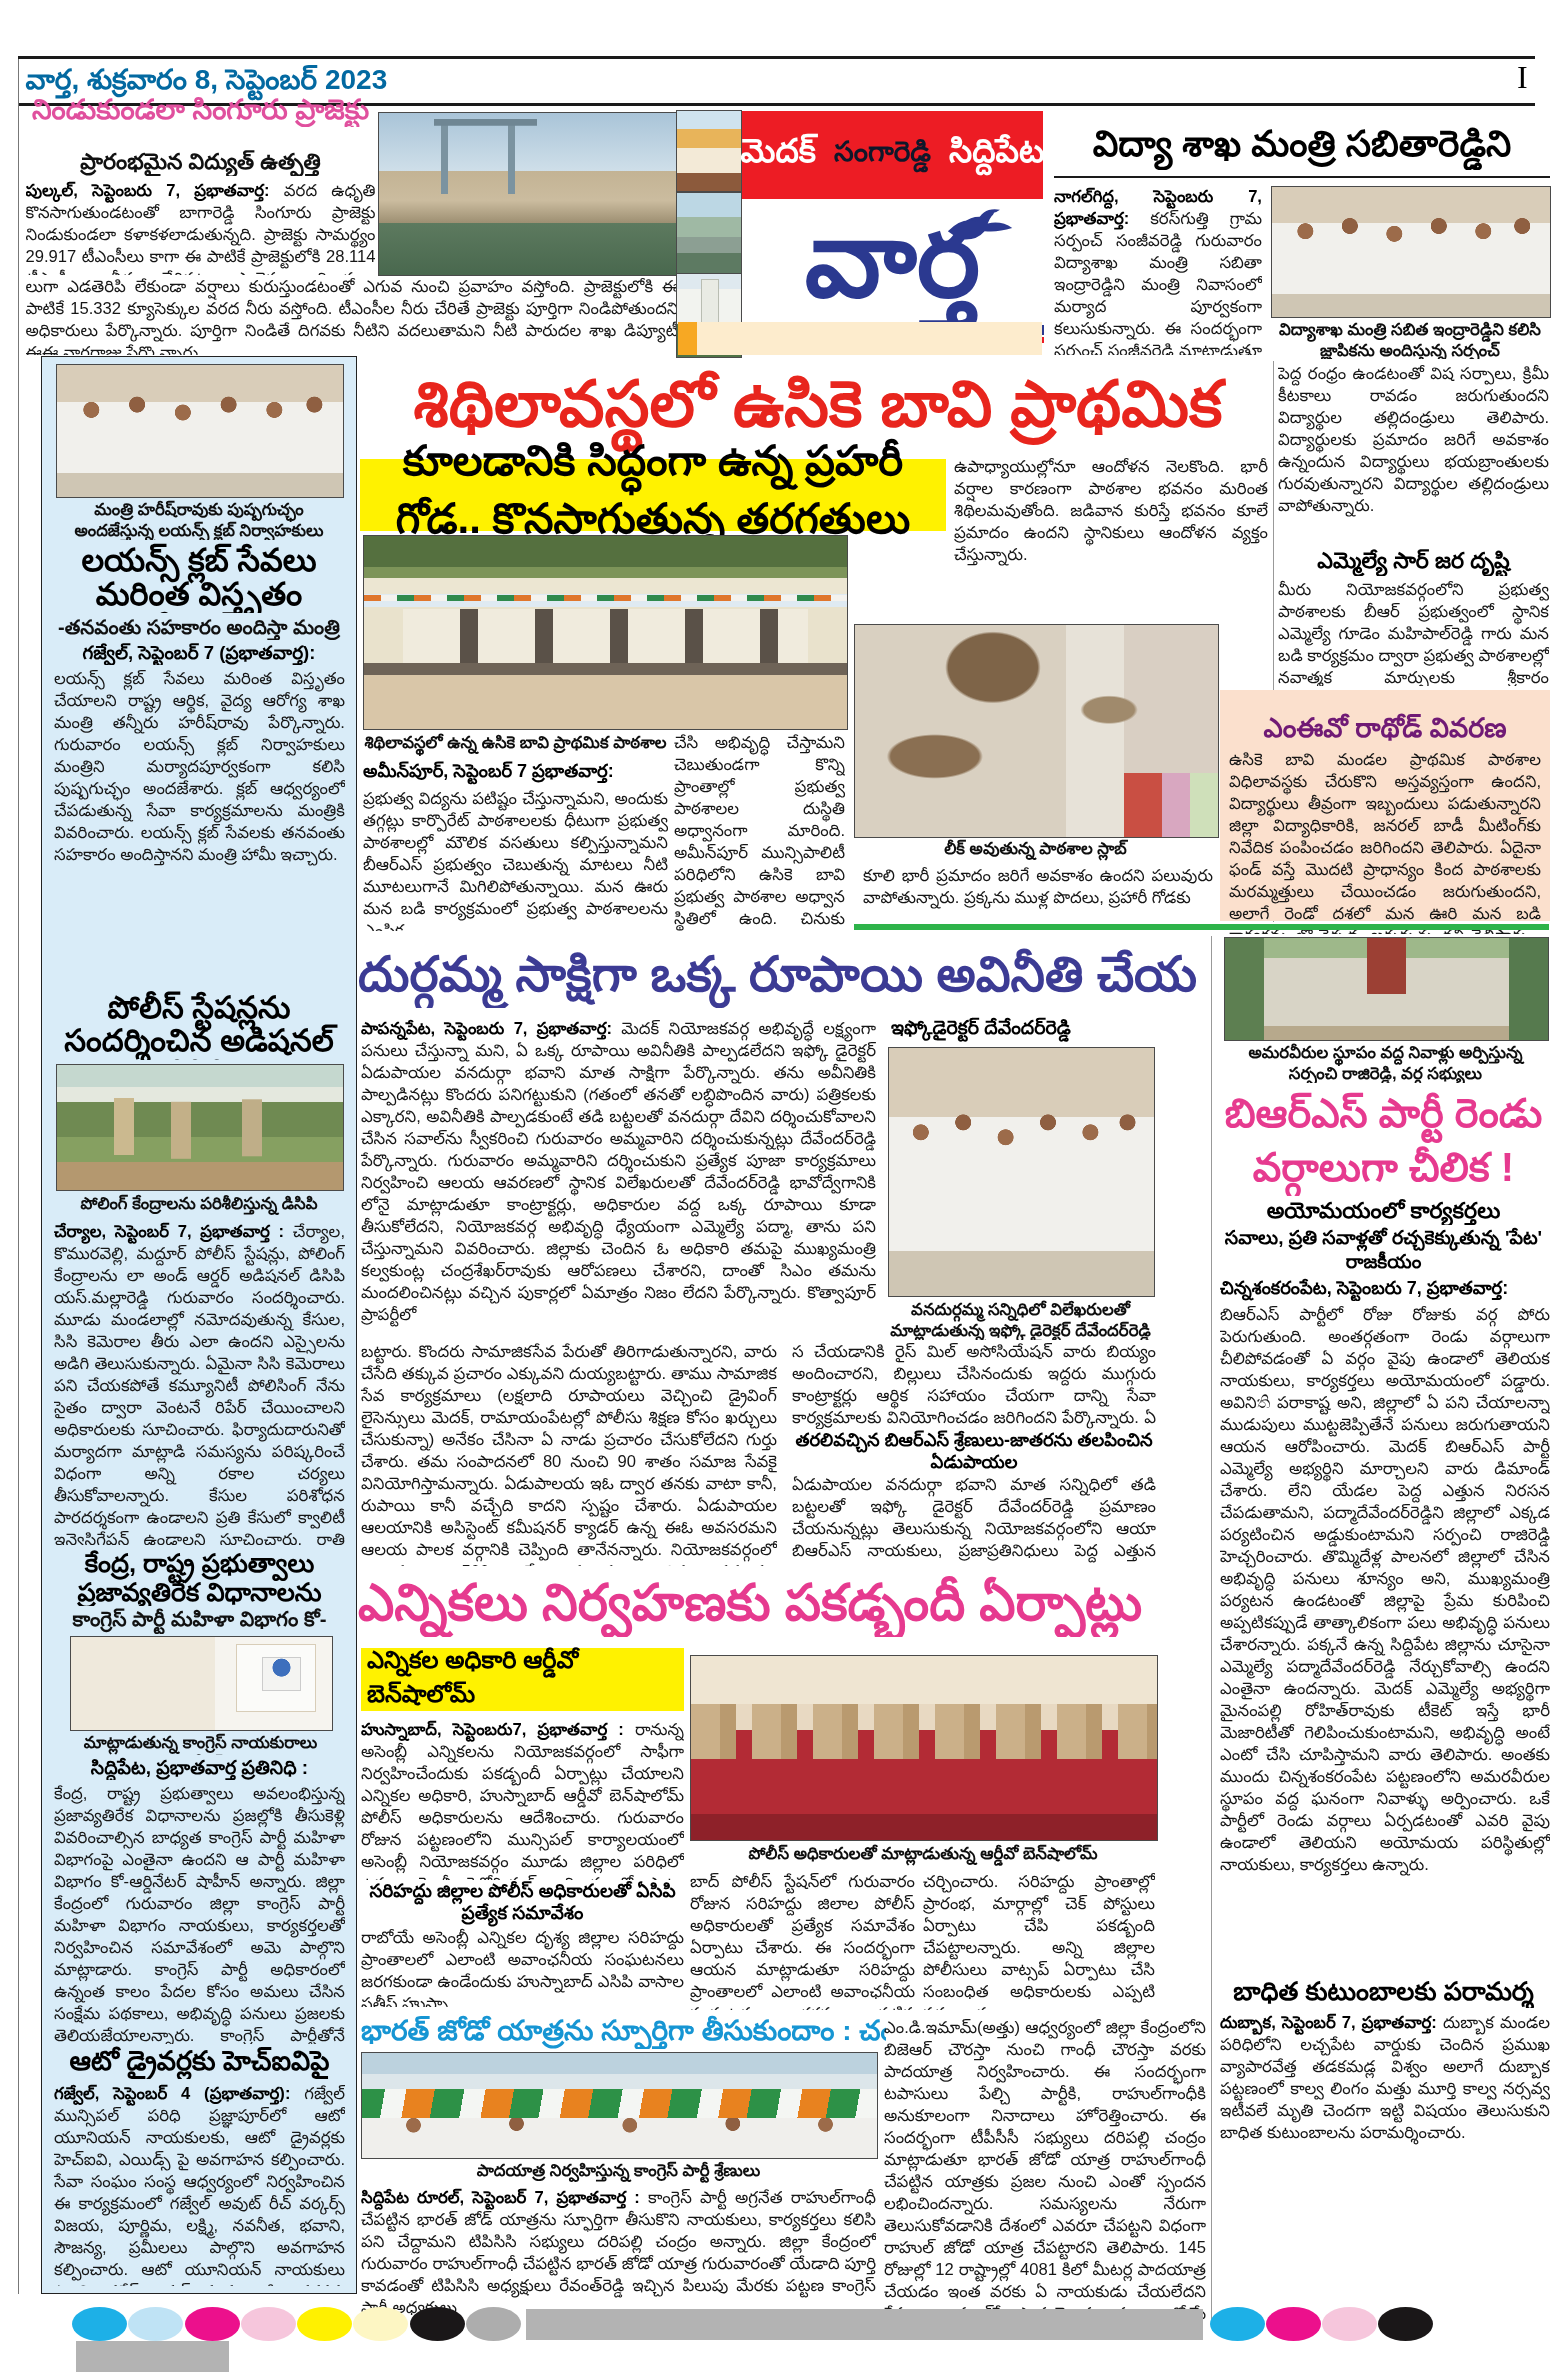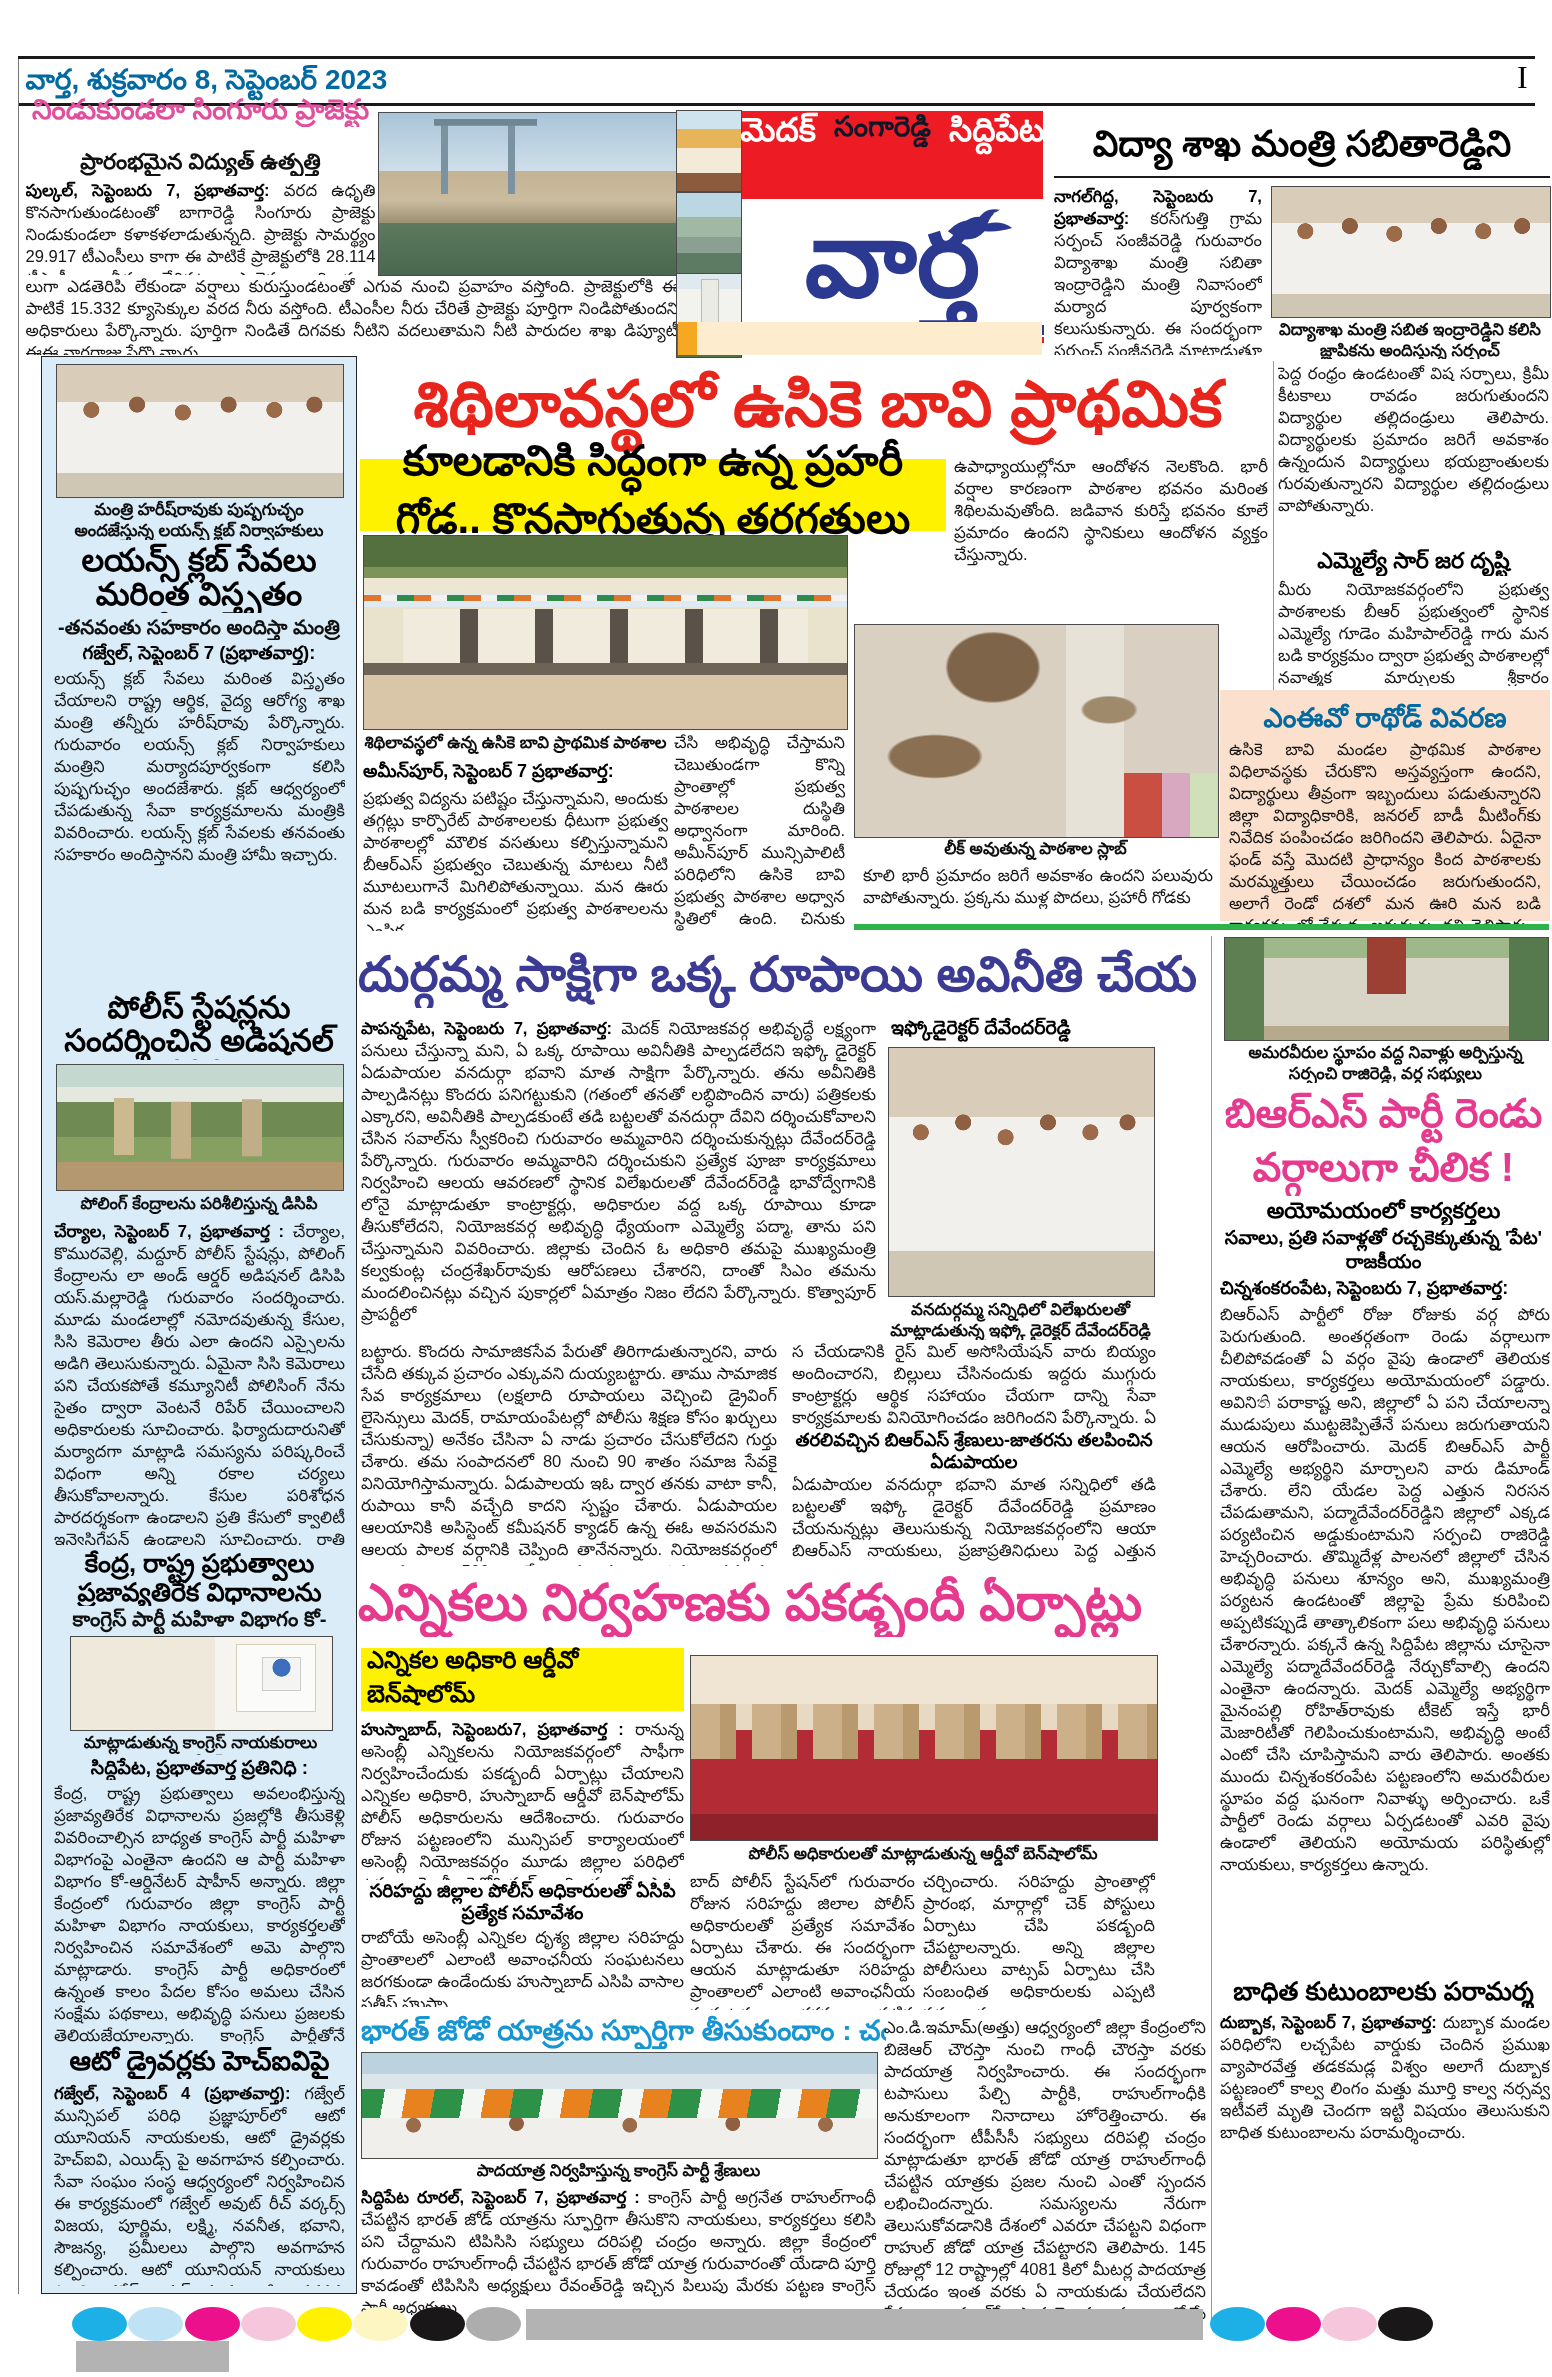--- a/index.html
+++ b/index.html
@@ -82,21 +82,21 @@
     <b>పుల్కల్, సెప్టెంబరు 7, ప్రభాతవార్త:</b>
     <span>వరద ఉధృతి కొనసాగుతుండటంతో బాగారెడ్డి సింగూరు ప్రాజెక్టు నిండుకుండలా కళాకళలాడుతున్నది. ప్రాజెక్టు సామర్థ్యం 29.917 టీఎంసీలు కాగా ఈ పాటికే ప్రాజెక్టులోకి 28.114 టీఎంసీలు నీరు చేరినట్లు ప్రాజెక్టు అధికారులు దృవీకరిస్తున్నారు. గత రెండు మూడు రోజు</span>
   </div>
   <div class="abs bt" style="left:25.5px;top:276px;width:653px;height:79px">లుగా ఎడతెరిపి లేకుండా వర్షాలు కురుస్తుండటంతో ఎగువ నుంచి ప్రవాహం వస్తోంది. ప్రాజెక్టులోకి ఈ పాటికే 15.332 క్యూసెక్కుల వరద నీరు వస్తోంది. టీఎంసీల నీరు చేరితే ప్రాజెక్టు పూర్తిగా నిండిపోతుందని అధికారులు పేర్కొన్నారు. పూర్తిగా నిండితే దిగవకు నీటిని వదలుతామని నీటి పారుదల శాఖ డిప్యూటీ ఈఈ నాగరాజు పేర్కొన్నారు.</div>
   <div class="abs ph art-dam" style="left:378px;top:112px;width:303px;height:162px"></div>
 
   <div class="abs" style="left:676px;top:110px;width:368px;height:246px">
     <div class="abs ph art-temple1" style="left:0;top:0;width:64px;height:80px"></div>
     <div class="abs ph art-temple2" style="left:0;top:82px;width:64px;height:80px"></div>
     <div class="abs ph art-temple3" style="left:0;top:163px;width:64px;height:83px"></div>
-    <div class="abs" style="left:66px;top:1.3px;width:301px;height:88px;background:#ed1c24;display:flex;justify-content:center;gap:9px">
+    <div class="abs" style="left:66px;top:1.3px;width:301px;height:88px;background:#ed1c24;display:flex;align-items:center;justify-content:center;gap:9px">
       <span style="color:#fff;font-size:33px;font-weight:bold">మెదక్</span>
       <span style="width:5.1px;height:34px;background:#ffd400;display:inline-block"></span>
       <span style="color:#0f172a;font-size:28px;font-weight:bold">సంగారెడ్డి</span>
       <span style="width:5.1px;height:34px;background:#ffd400;display:inline-block"></span>
       <span style="color:#fff;font-size:33px;font-weight:bold">సిద్దిపేట</span>
     </div>
     <div class="abs" style="left:66px;top:89px;width:301px;height:138px;text-align:center;overflow:hidden">
       <svg viewBox="0 0 100 60" style="position:absolute;left:198px;top:2.6px;width:77px;height:46px">
         <path d="M10 38 Q30 18 48 26 Q56 6 78 10 Q66 16 62 28 Q80 24 94 34 Q74 40 58 38 Q46 52 24 48 Z" fill="#2b3990"></path>
         <circle cx="72" cy="16" r="2.5" fill="#fff"></circle>
@@ -163,21 +163,21 @@
 
   <div class="abs ph art-slab" style="left:854px;top:624px;width:363px;height:212px"></div>
   <div class="abs cap" style="left:854px;top:838px;width:363px;height:23px">లీక్ అవుతున్న పాఠశాల స్లాబ్</div>
   <div class="abs bt" style="left:863px;top:865px;width:350px;height:52px">కూలి భారీ ప్రమాదం జరిగే అవకాశం ఉందని పలువురు వాపోతున్నారు. ప్రక్కను ముళ్ల పొదలు, ప్రహారీ గోడకు</div>
 
   <div class="abs rule" style="left:1273px;top:361px;width:1.3px;height:561px;background:#999"></div>
   <div class="abs bt" style="left:1278px;top:363px;width:271px;height:184px">పెద్ద రంధ్రం ఉండటంతో విష సర్పాలు, క్రిమీ కీటకాలు రావడం జరుగుతుందని విద్యార్థుల తల్లిదండ్రులు తెలిపారు. విద్యార్థులకు ప్రమాదం జరిగే అవకాశం ఉన్నందున విద్యార్థులు భయబ్రాంతులకు గురవుతున్నారని విద్యార్థుల తల్లిదండ్రులు వాపోతున్నారు.</div>
   <div class="abs ctr" style="left:1278px;top:548px;width:271px;height:28px;font-size:22px;font-weight:bold;color:#000;overflow:hidden">ఎమ్మెల్యే సార్ జర దృష్టి సారించండి</div>
   <div class="abs bt" style="left:1278px;top:579px;width:271px;height:107px">మీరు నియోజకవర్గంలోని ప్రభుత్వ పాఠశాలకు బీఆర్ ప్రభుత్వంలో స్థానిక ఎమ్మెల్యే గూడెం మహిపాల్‌రెడ్డి గారు మన బడి కార్యక్రమం ద్వారా ప్రభుత్వ పాఠశాలల్లో నవాత్మక మార్పులకు శ్రీకారం చుడుతున్నారు. ఉసికె ప్రాథమిక పాఠశాలను మన ఊరు మన బడిలో చేర్చి ఆ వలయంలో ఉన్న పాఠశాలను విద్యార్థులకు కనీస వసతులు కల్పించి విద్యార్థుల సమస్యను పరిష్కరించాలని పలువురు తల్లిదండ్రులు కోరుతున్నారు.</div>
   <div class="abs" style="left:1220px;top:690px;width:330px;height:231px;background:#fbe0cd;padding:0">
-    <div class="ctr" style="margin-top:13px;font-size:27px;font-weight:bold;color:#0369a1;overflow:hidden;height:33px">ఎంఈవో రాథోడ్ వివరణ</div>
+    <div class="ctr" style="margin-top:23px;font-size:27px;font-weight:bold;color:#701a75;overflow:hidden;height:33px">ఎంఈవో రాథోడ్ వివరణ</div>
     <div class="bt" style="margin:2.6px 9px 0 9px;height:185px">ఉసికె బావి మండల ప్రాథమిక పాఠశాల విధిలావస్థకు చేరుకొని అస్తవ్యస్తంగా ఉందని, విద్యార్థులు తీవ్రంగా ఇబ్బందులు పడుతున్నారని జిల్లా విద్యాధికారికి, జనరల్ బాడీ మీటింగ్‌కు నివేదిక పంపించడం జరిగిందని తెలిపారు. ఏదైనా ఫండ్ వస్తే మొదటి ప్రాధాన్యం కింద పాఠశాలకు మరమ్మత్తులు చేయించడం జరుగుతుందని, అలాగే రెండో దశలో మన ఊరి మన బడి కార్యక్రమంలో చేర్చడం జరుగుతుందని తెలిపారు.</div>
   </div>
   <div class="abs" style="left:854px;top:924px;width:695px;height:6.4px;background:#2eb34a"></div>
 
   <div class="abs" style="left:358px;top:943px;width:838px;height:65px;font-size:49px;line-height:63px;font-weight:bold;color:#3c3b94;overflow:hidden;white-space:nowrap">దుర్గమ్మ సాక్షిగా ఒక్క రూపాయి అవినీతి చేయలేదు</div>
   <div class="abs" style="left:891px;top:1017px;width:262px;height:27px;font-size:19px;font-weight:bold;color:#000;overflow:hidden">ఇఫ్కోడైరెక్టర్ దేవేందర్‌రెడ్డి</div>
   <div class="abs ph art-crowd" style="left:888px;top:1047px;width:265px;height:248px"></div>
   <div class="abs cap" style="left:888px;top:1299px;width:265px;height:41px">వనదుర్గమ్మ సన్నిధిలో విలేఖరులతో మాట్లాడుతున్న ఇఫ్కో డైరెక్టర్ దేవేందర్‌రెడ్డి</div>
   <div class="abs bt" style="left:361px;top:1018px;width:515px;height:317px">
     <b>పాపన్నపేట, సెప్టెంబరు 7, ప్రభాతవార్త:</b>

